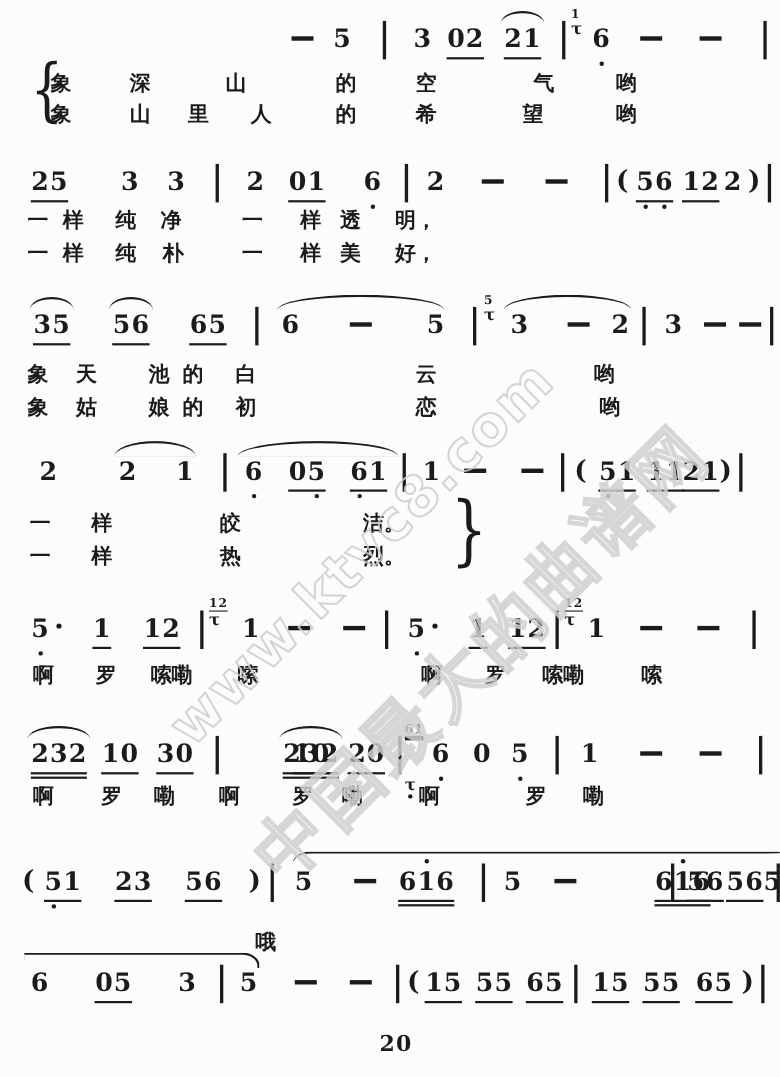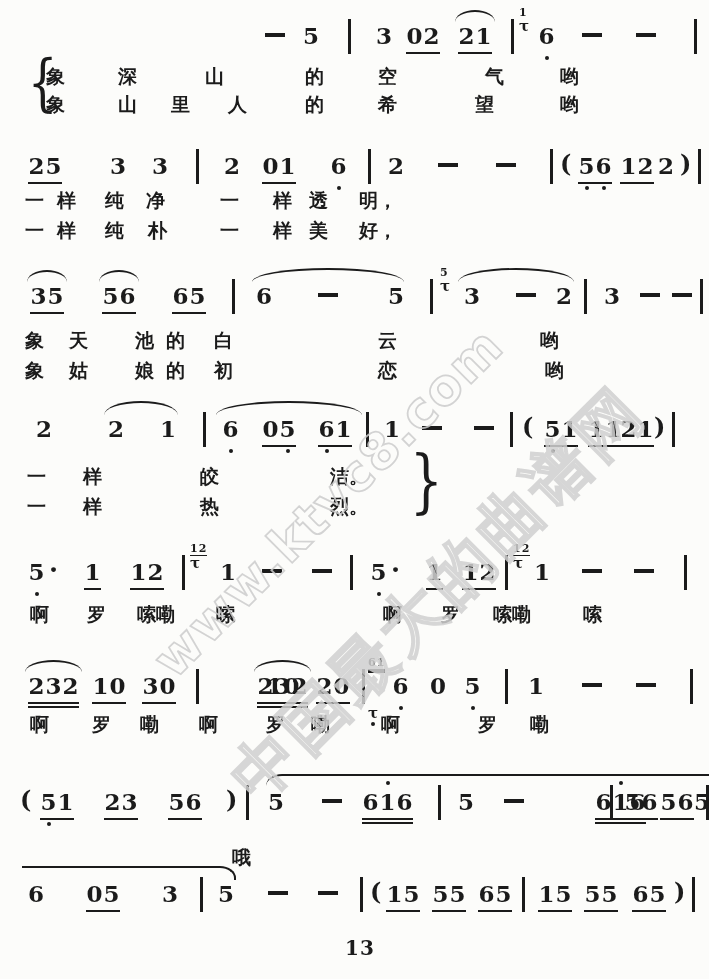--- a/index.html
+++ b/index.html
@@ -440,14 +440,14 @@
         <span class="lyric-cell" style="left: 381px;">啊</span>
         <span class="lyric-cell" style="left: 478px;">罗</span>
         <span class="lyric-cell" style="left: 530px;">嘞</span>
       </div>
       <div class="lyric-row" style="top: 845px;">
         <span class="lyric-cell" style="left: 232px;">哦</span>
       </div>
       <span class="brace" style="left: 26px; top: 56px; font-size: 52px; transform: scale(0.9, 1.2);">{</span>
       <span class="brace" style="left: 408px; top: 452px; font-size: 58px; transform: scale(0.9, 1.2);">}</span>
     </div>
-  <div class="page-number">13</div>
+  <div class="page-number">20</div>
 </div>
 
 </body></html>

